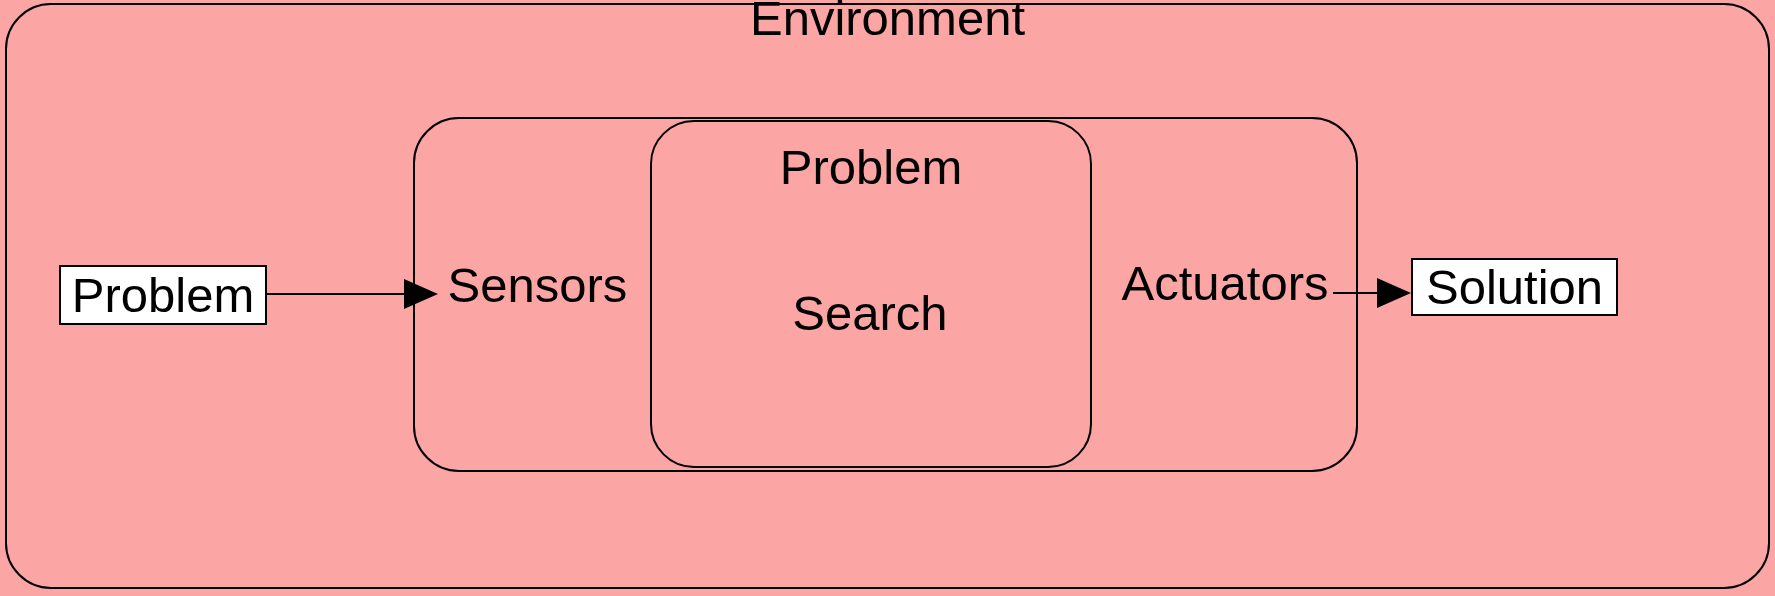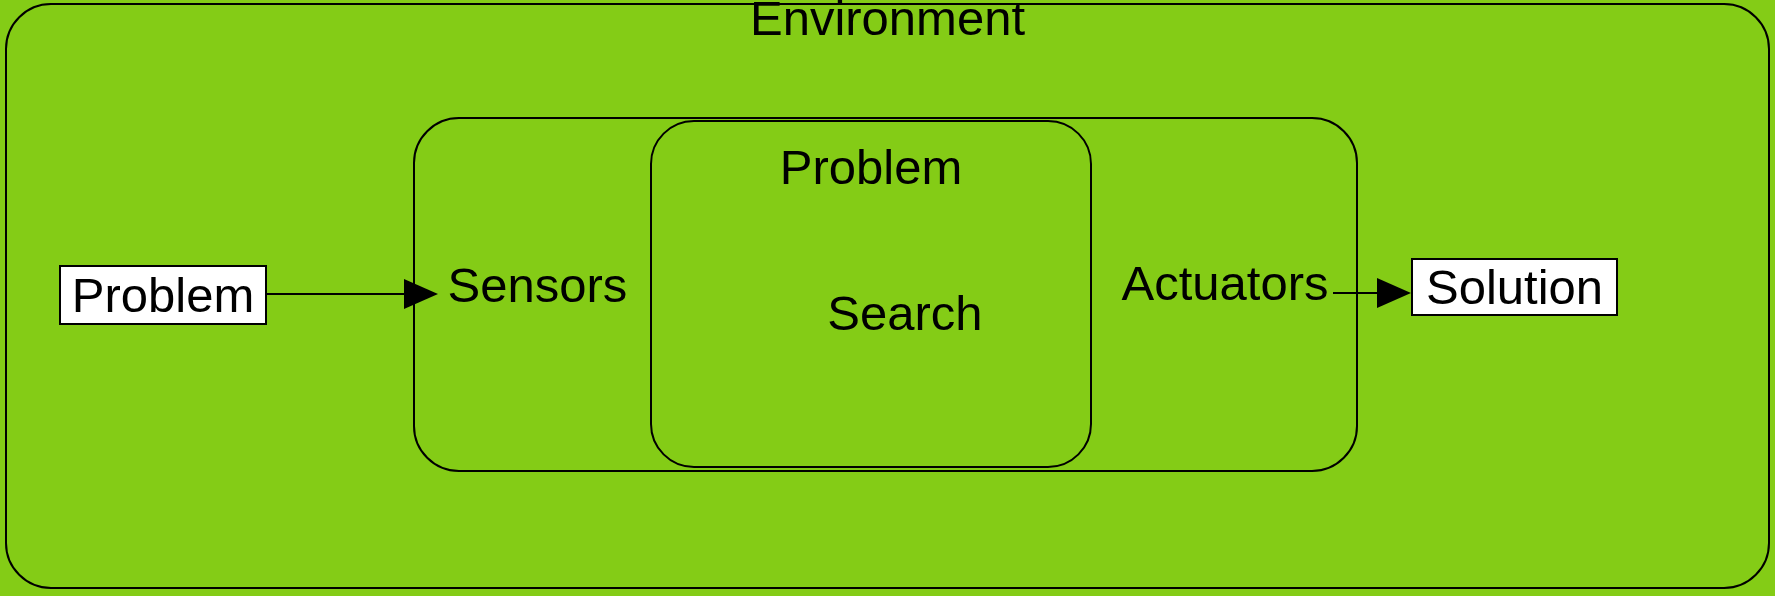--- a/index.html
+++ b/index.html
@@ -1,20 +1,20 @@
 <!DOCTYPE html>
 <html><head>
 <meta charset="utf-8">
 <style>
   html, body { margin: 0; padding: 0; background: #ffffff; }
   #canvas {
     position: relative;
     width: 1775px;
     height: 596px;
-    background: #84cc16;
+    background: #fca5a5;
     font-family: "Liberation Sans", "DejaVu Sans", sans-serif;
     color: #000000;
     overflow: hidden;
   }
   .box { position: absolute; box-sizing: border-box; border: 2px solid #000000; background: transparent; }
   .rounded-lg { border-radius: 46px; }
   .rounded-md { border-radius: 44px; }
   .label { position: absolute; white-space: nowrap; color: #000000; }
   .centered { text-align: center; }
   .rect-label {
@@ -45,21 +45,21 @@
   <div class="box rounded-md" style="left:650px; top:120px; width:442px; height:348px;"></div>
 
   <div class="label fs-main centered" style="left:419px; top:261px; width:237px;">Sensors</div>
 
   <div class="label fs-main centered" style="left:1092px; top:259px; width:266px;">Actuators</div>
 
   <div class="label fs-inner centered" style="left:650px; top:143px; width:442px;">
     <span>Problem</span><br>
   </div>
 
-  <div class="label fs-inner centered" style="left:684px; top:289px; width:442px;">Search</div>
+  <div class="label fs-inner centered" style="left:649px; top:289px; width:442px;">Search</div>
 
 
   <div class="rect-label fs-main" style="left:59px; top:265px; width:208px; height:60px;">
     <span>Problem</span>
   </div>
 
   <div class="rect-label fs-main" style="left:1411px; top:258px; width:207px; height:58px;align-items:center;">
     <span>Solution</span>
   </div>
 

